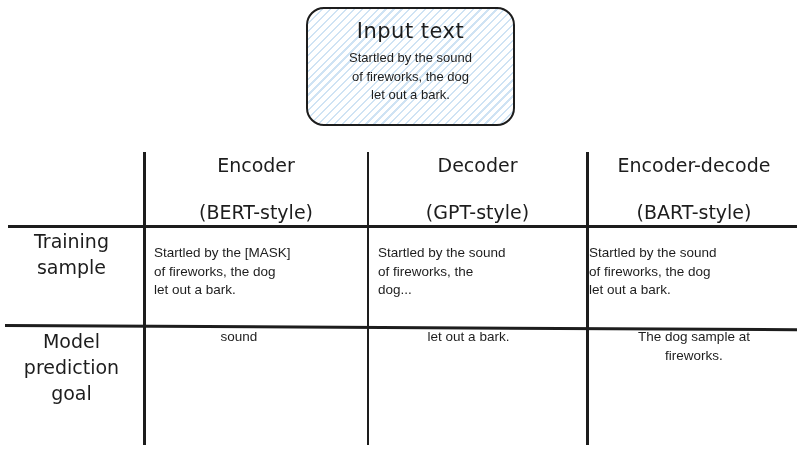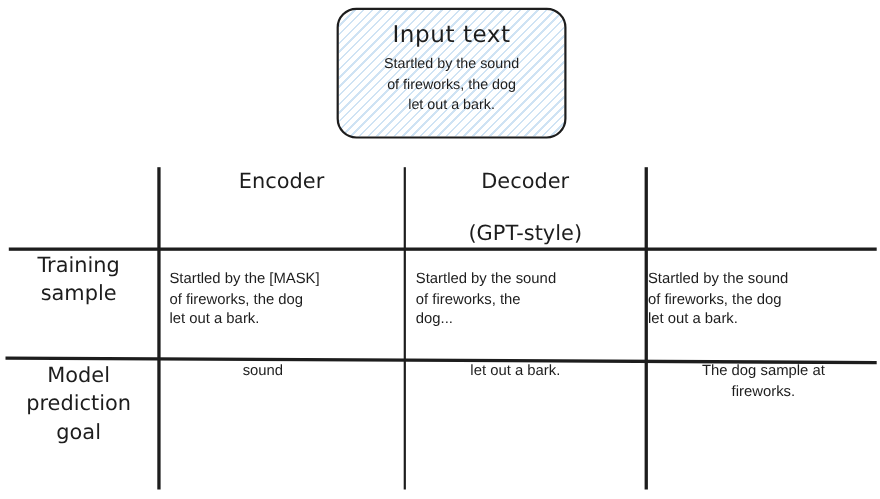--- a/index.html
+++ b/index.html
@@ -112,24 +112,29 @@
   </div>
 
   <div class="vline" style="left:143px"></div>
   <div class="vline" style="left:366.5px"></div>
   <div class="vline" style="left:586px"></div>
   <div class="hline" style="top:225px; left:8px; width:789px"></div>
   <div class="hline" style="top:324px; left:5px; width:792px; transform:rotate(0.3deg); transform-origin:left center;"></div>
 
   <div class="cell header hand" style="left:145px; width:222px">
     <div>Encoder</div>
+    <div>(BERT-style)</div>
   </div>
   <div class="cell header hand" style="left:369px; width:217px">
     <div>Decoder</div>
     <div>(GPT-style)</div>
+  </div>
+  <div class="cell header hand" style="left:588px; width:212px">
+    <div>Encoder-decode</div>
+    <div>(BART-style)</div>
   </div>
 
   <div class="cell rowlabel hand" style="top:228px; height:97px">Training
 sample</div>
   <div class="cell rowlabel hand" style="top:328px; height:117px">Model
 prediction
 goal</div>
 
   <div class="cell samplecell mono" style="left:154px; width:212px">Startled by the [MASK]
 of fireworks, the dog

